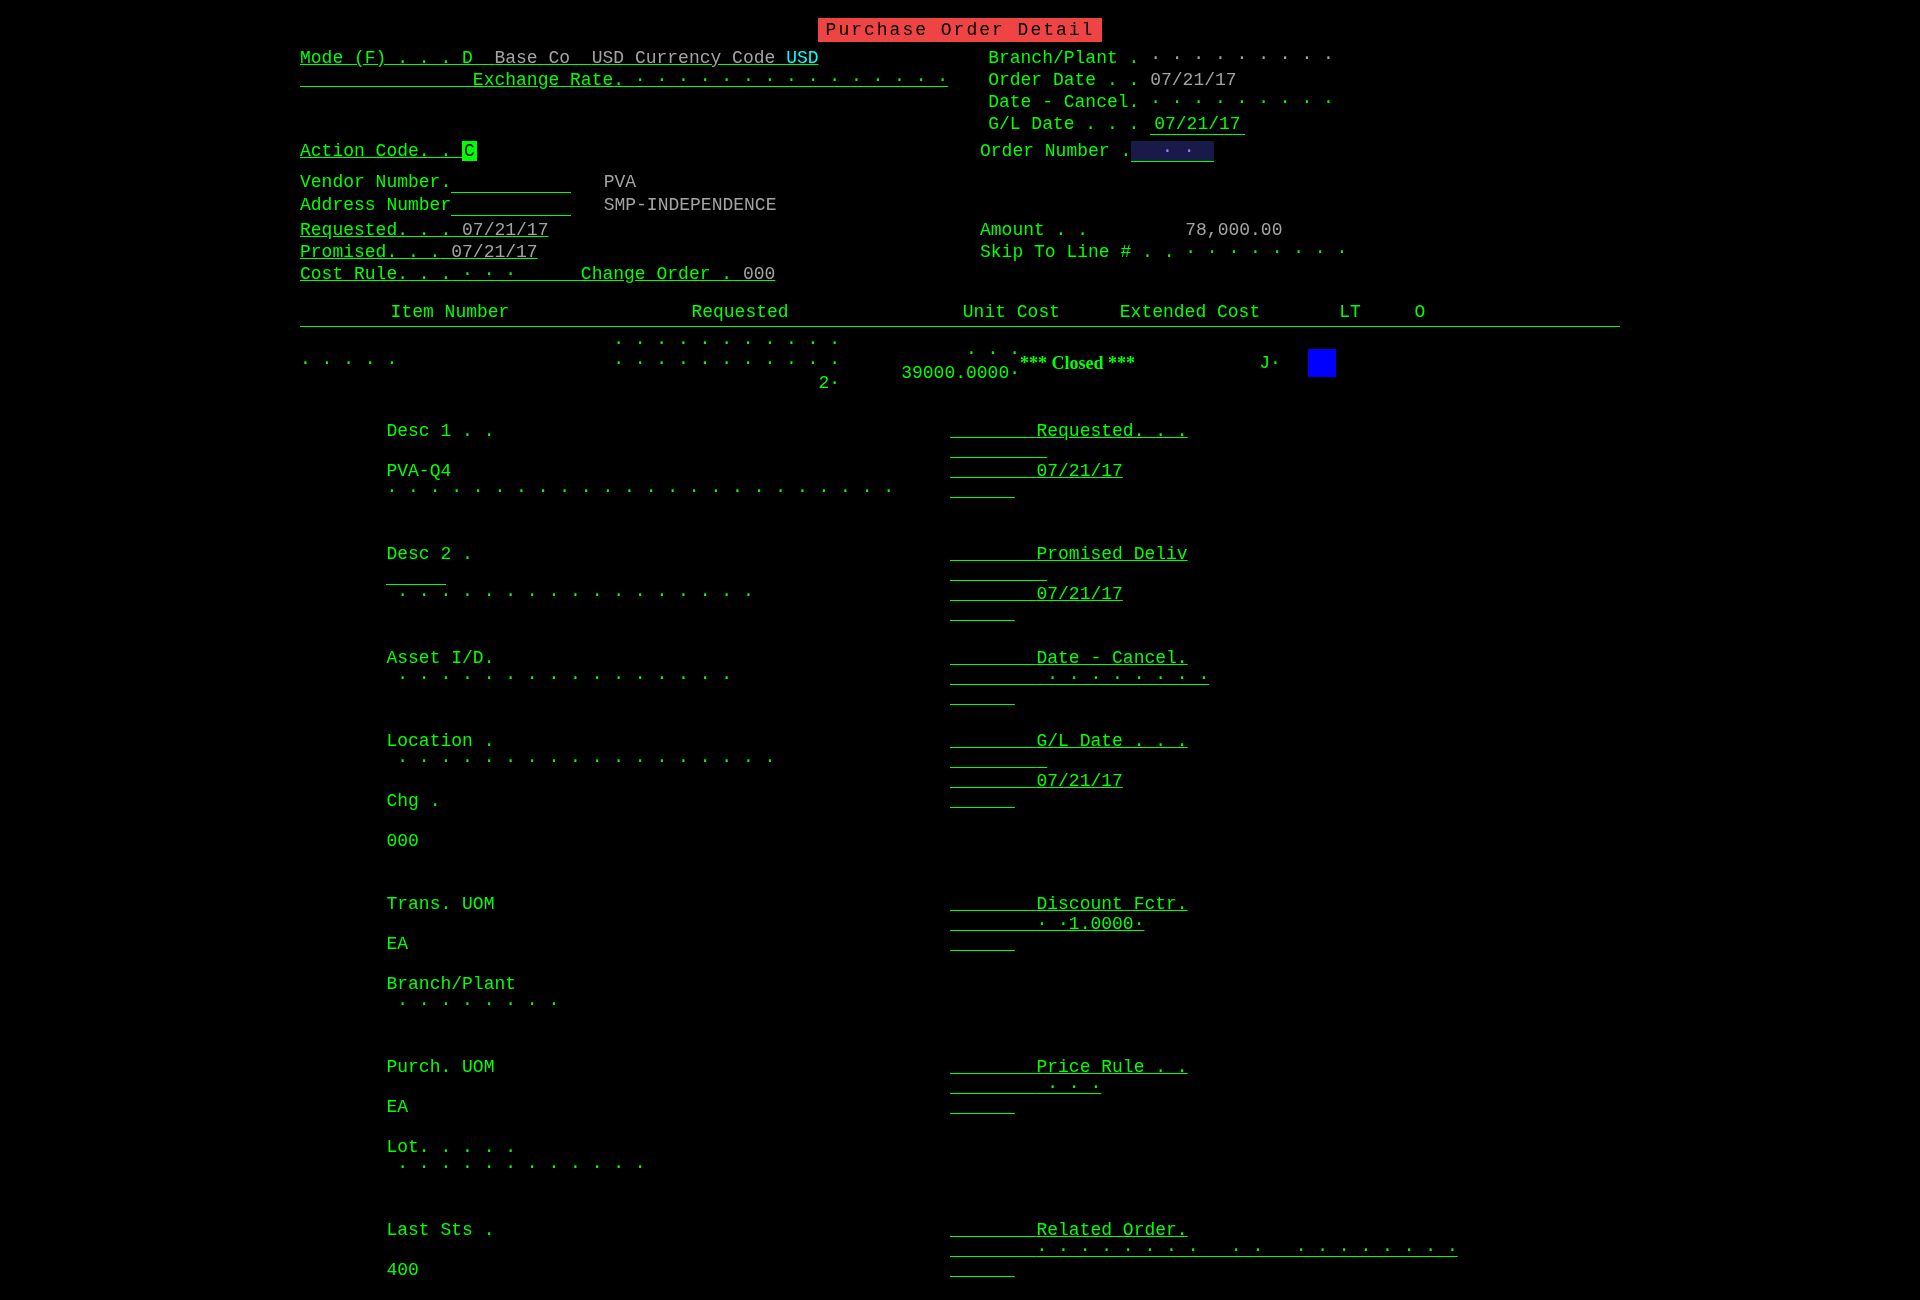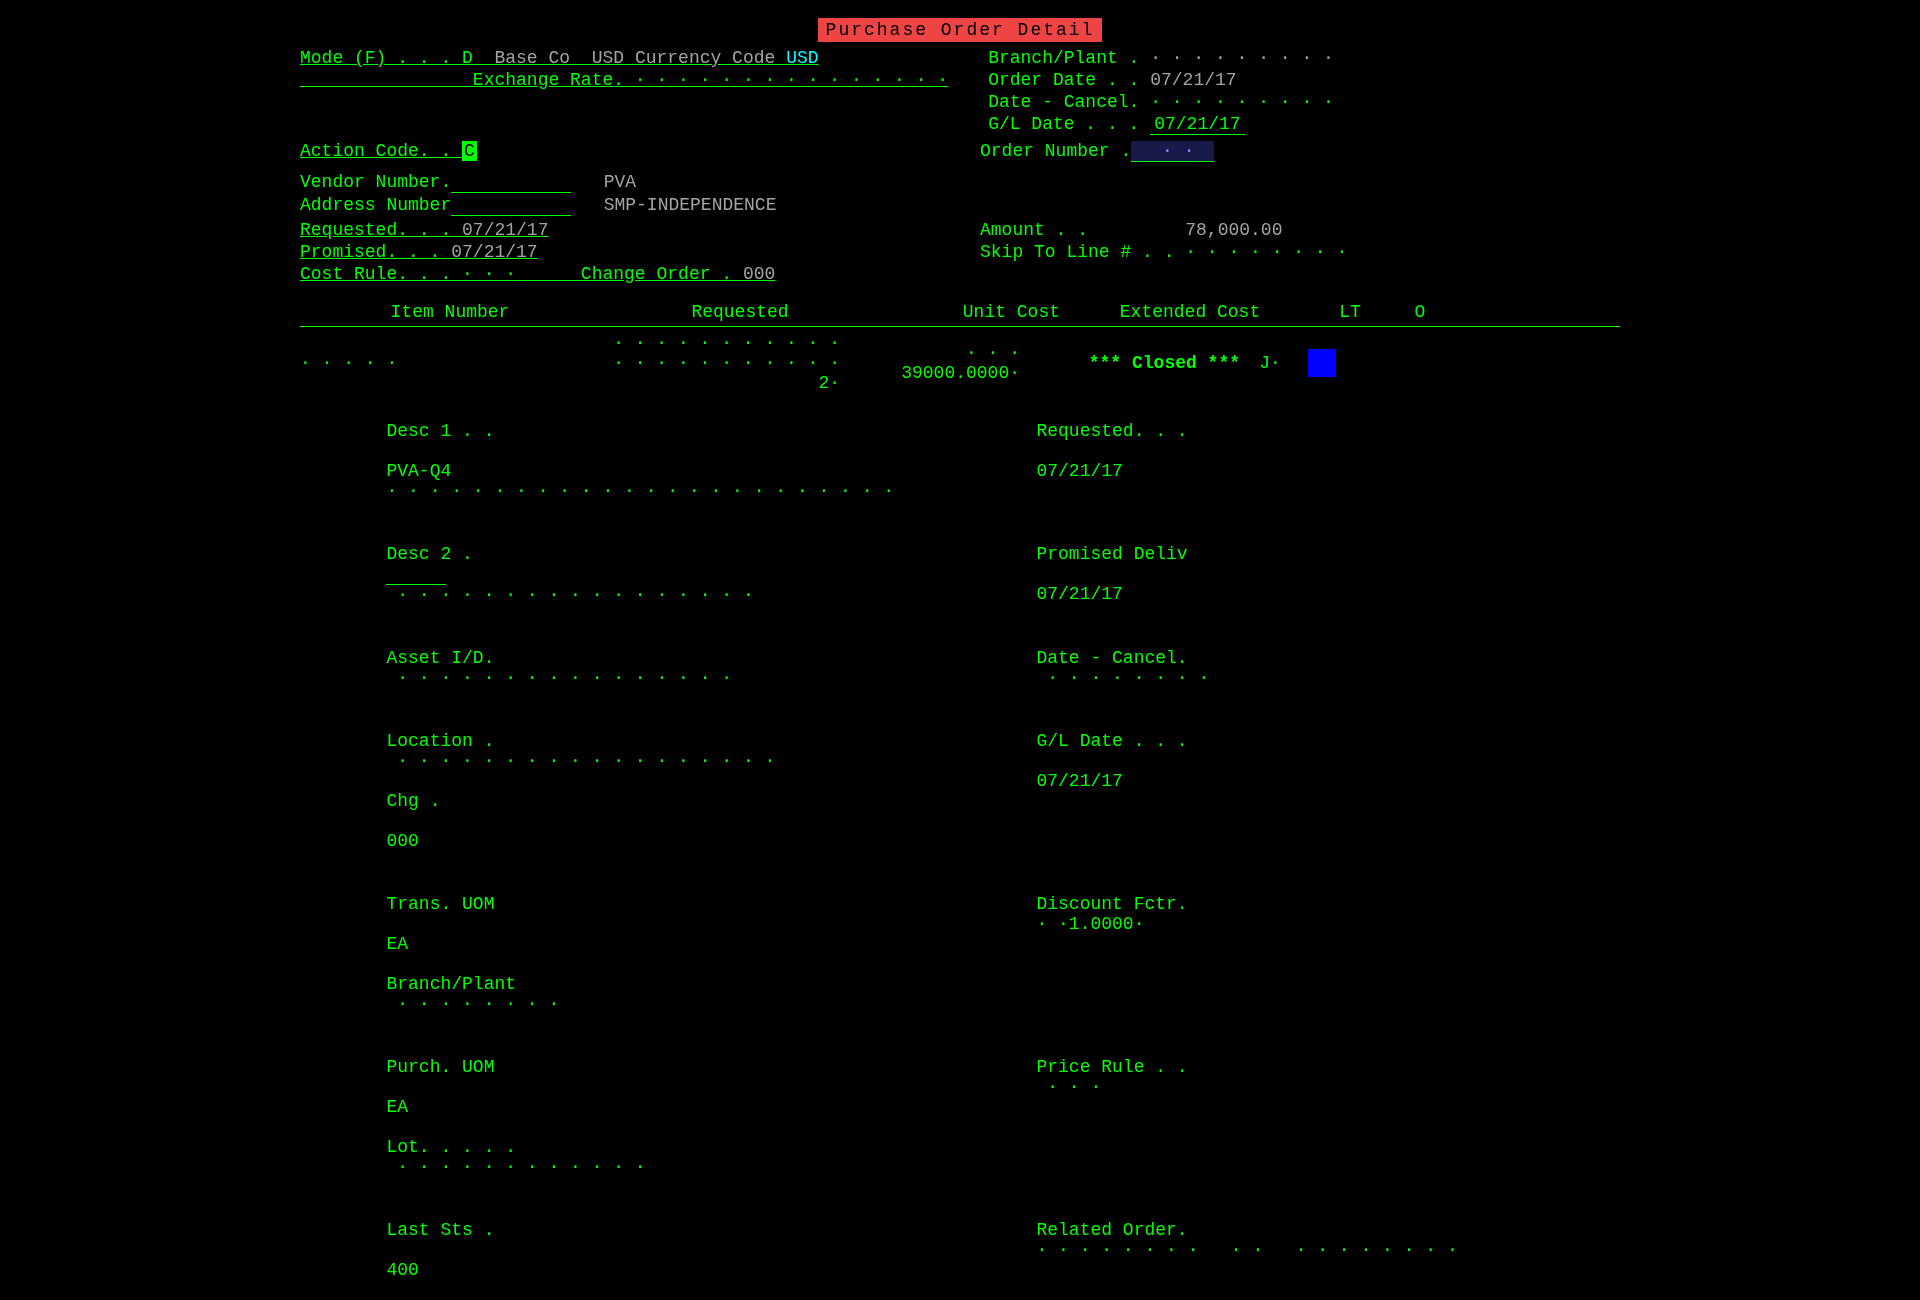--- a/index.html
+++ b/index.html
@@ -92,20 +92,21 @@
       display: flex;
       margin-bottom: 3px;
     }
     .detail-left {
       width: 650px;
       white-space: pre;
     }
     .detail-right {
       flex: 1;
       white-space: pre;
+      text-decoration: underline;
     }
     .mode-d {
       color: #00ff00;
       text-decoration: underline;
     }
     .currency-usd {
       color: #00ffff;
     }
     .action-c {
       background-color: #00ff00;
@@ -238,21 +239,21 @@
       <span style="width: 220px; text-align:center;">Extended Cost</span>
       <span style="width: 60px; text-align:center;">LT</span>
       <span style="width: 40px; text-align:center;">O</span>
     </div>
     <div class="table-header-divider"></div>
 
     <div class="table-row-data">
       <span style="width: 300px;">· · · · ·</span>
       <span style="width: 240px; text-align:right;">· · · · · · · · · · · · · · · · · · · · · · 2·</span>
       <span style="width: 180px; text-align:right;">· · · 39000.0000·</span>
-      <span style="width: 220px; text-align:right; font-weight:bold;" class="closed-highlight">*** Closed ***</span>
+      <span style="width: 220px; text-align:left; font-weight:bold;font-family:Liberation Serif, serif;" class="closed-highlight">*** Closed ***</span>
       <span style="width: 60px; text-align:center;">J·</span>
       <span style="width: 40px; text-align:center;">
         <span class="blue-box">&nbsp;</span>
       </span>
     </div>
   </div>
 
   <div class="detail-section">
 
     <div class="detail-row">

